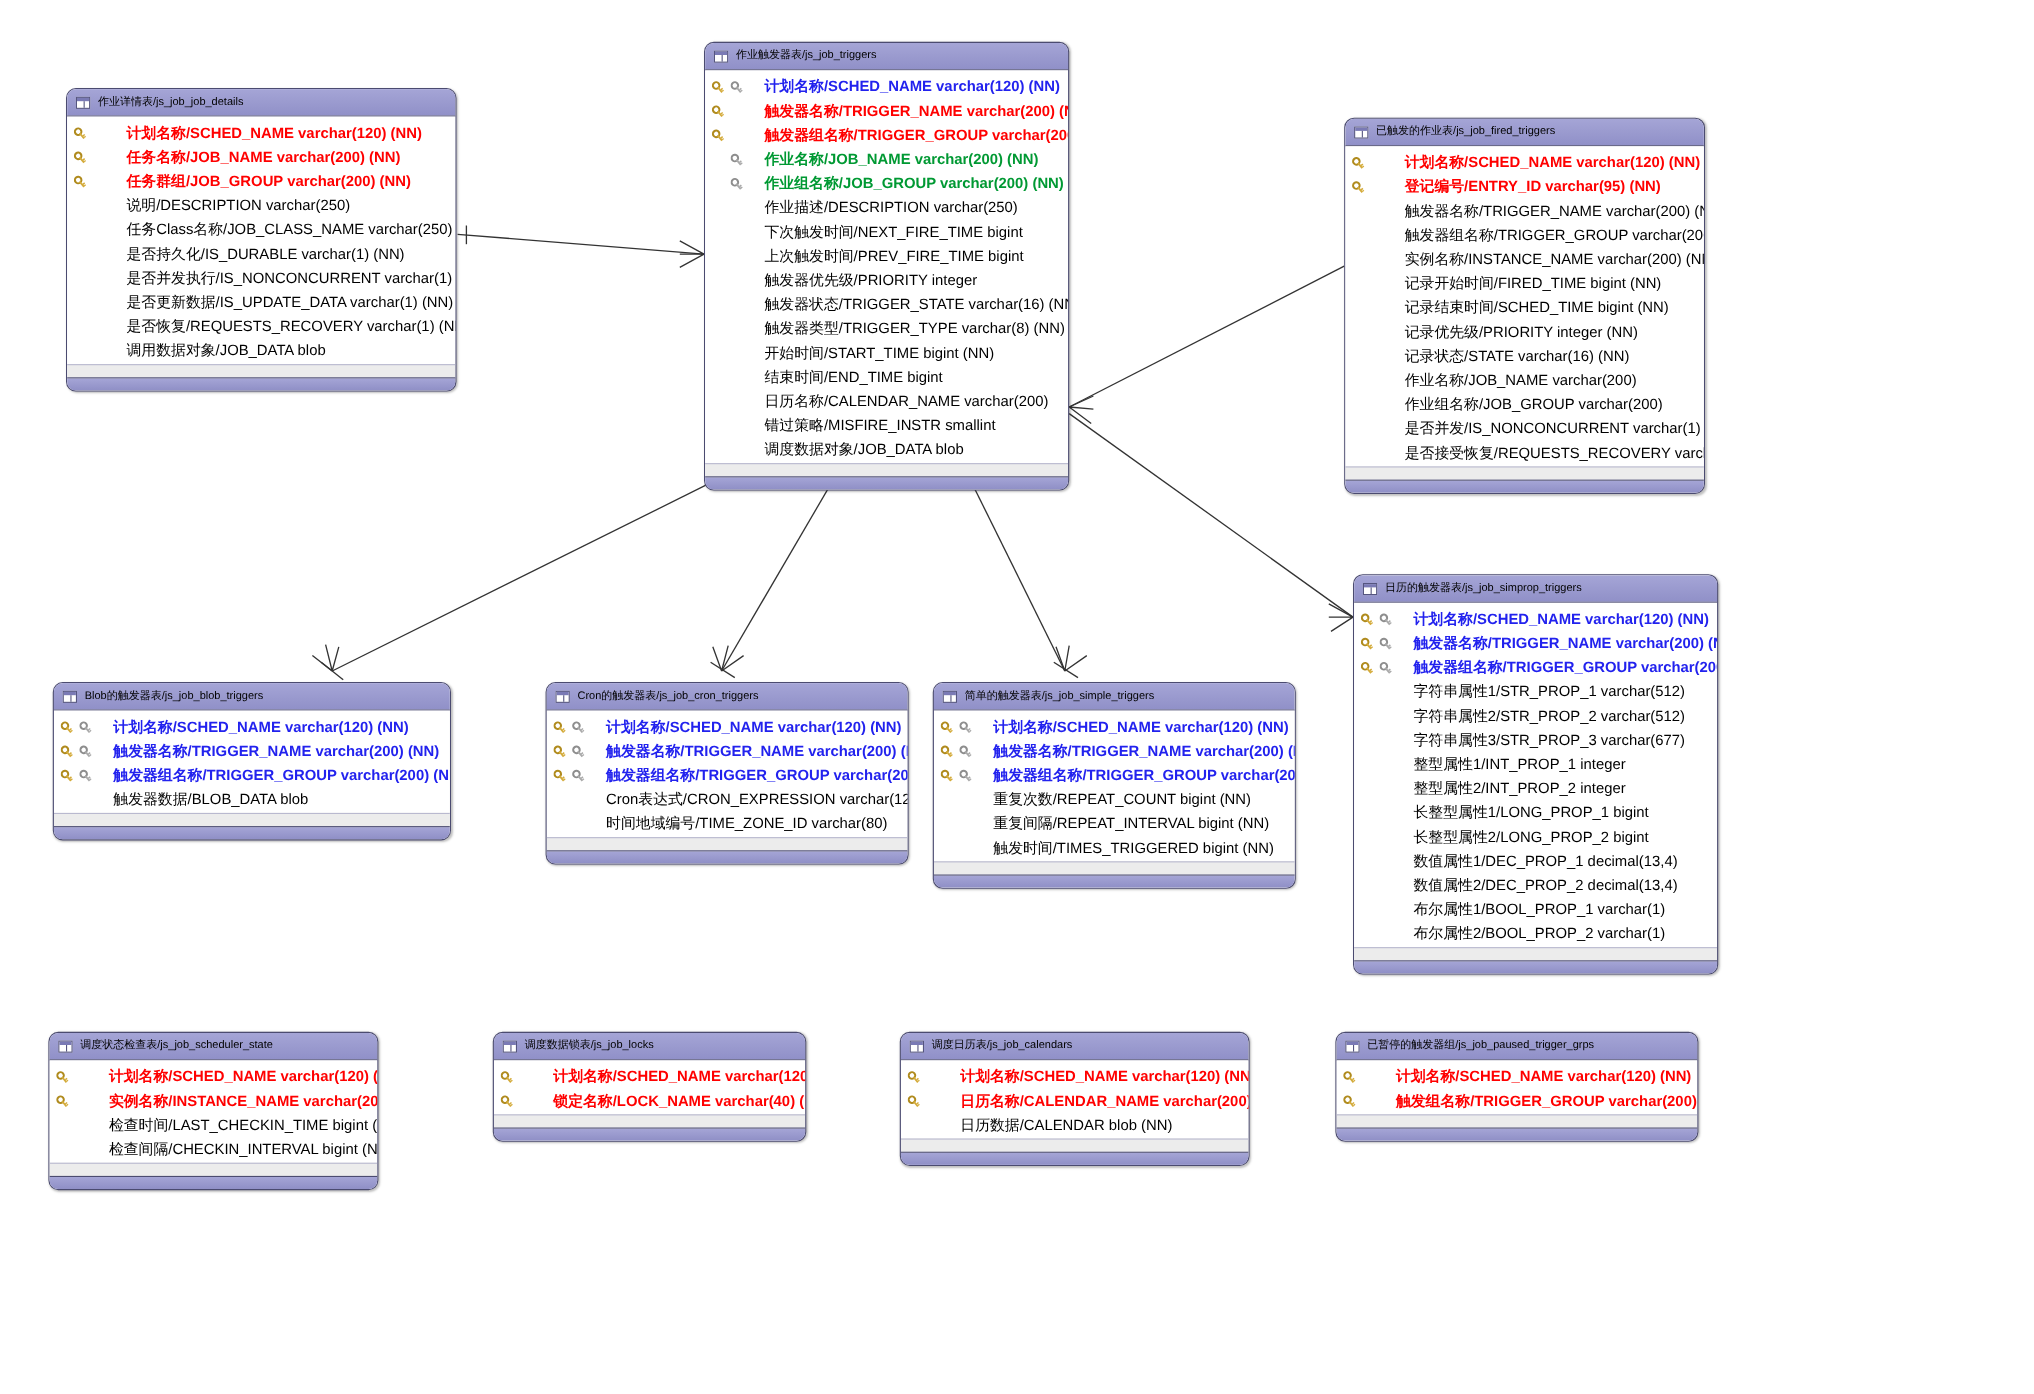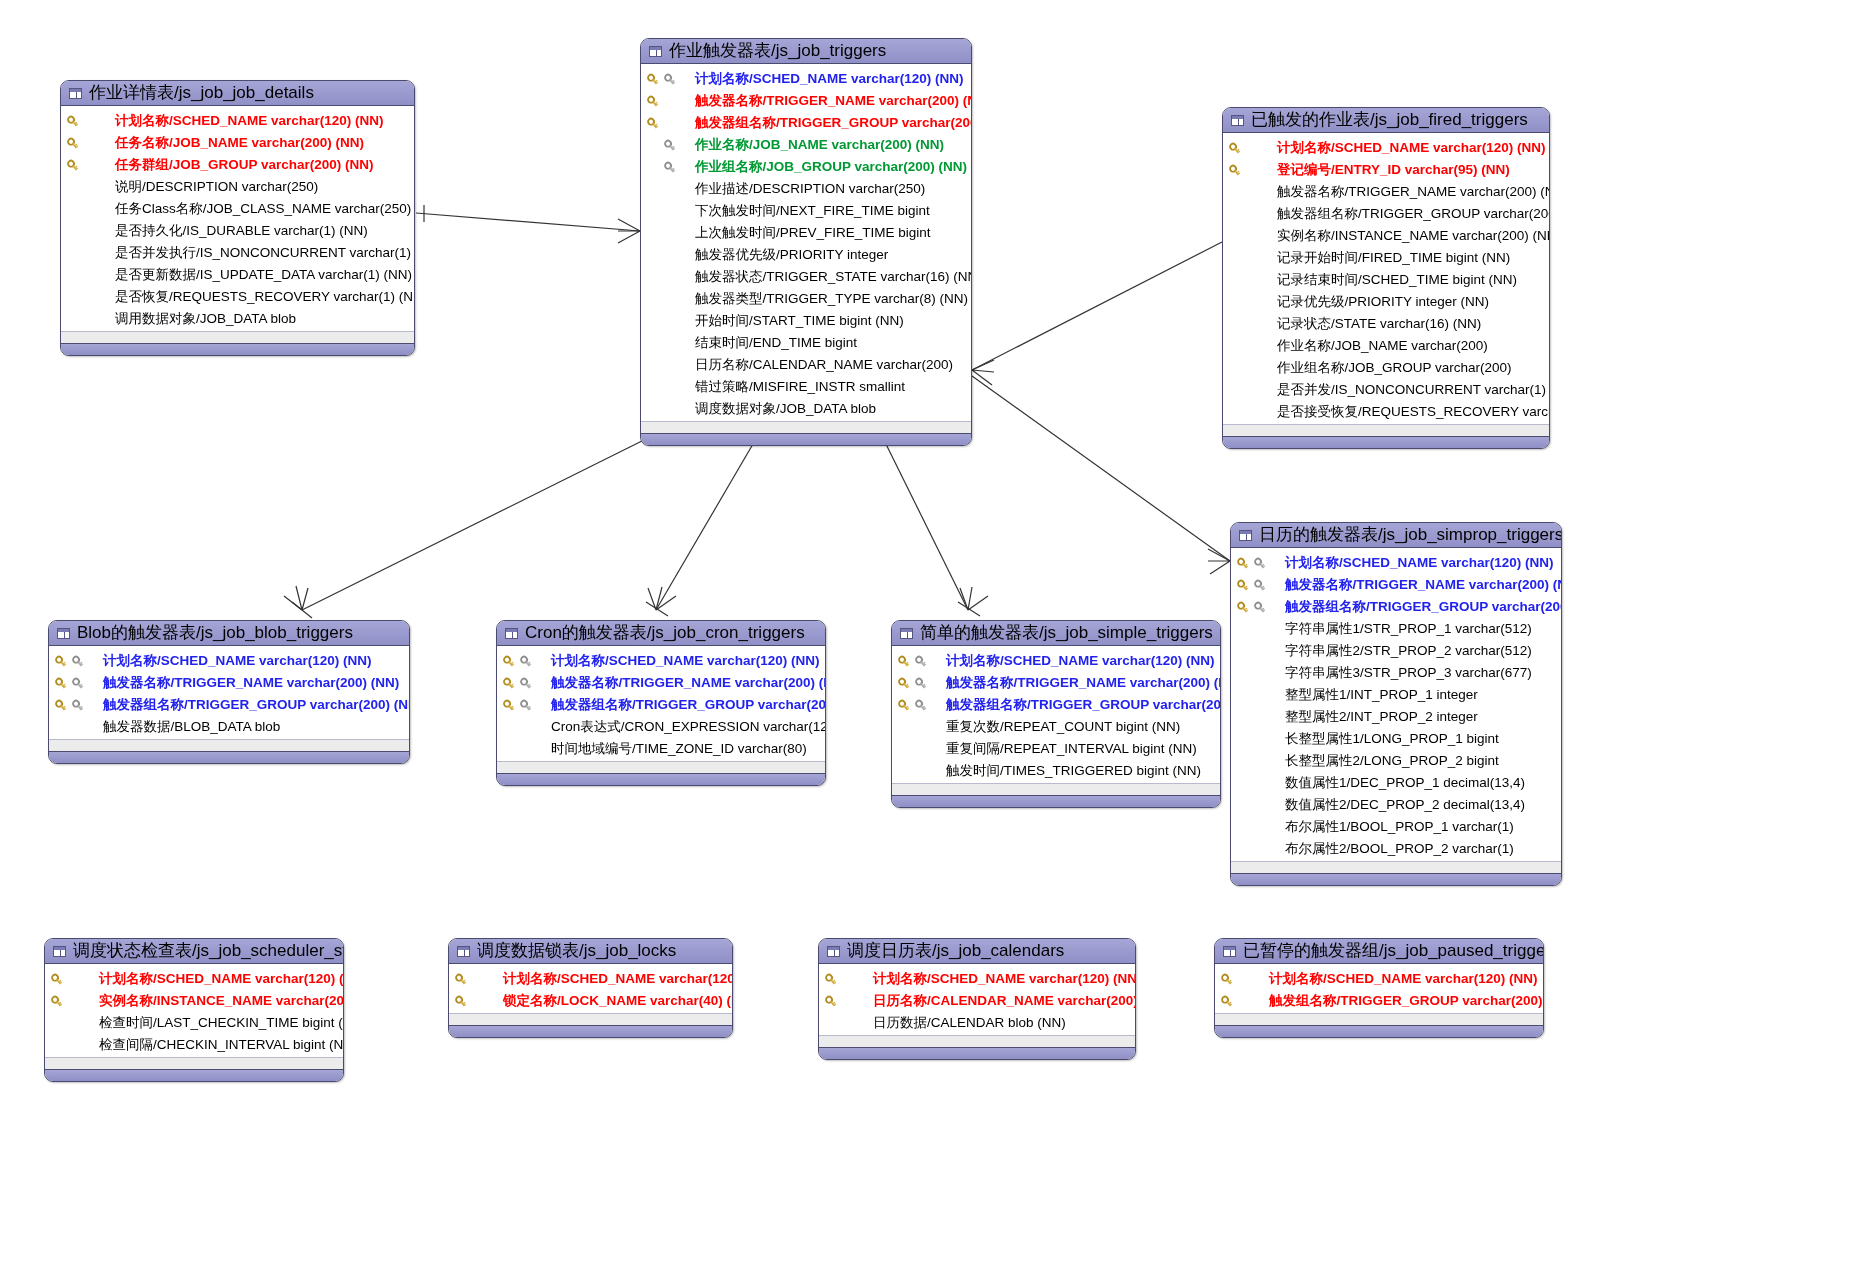--- a/index.html
+++ b/index.html
@@ -66,21 +66,21 @@
     height: 3px;
     background: #7a7ab5;
   }
   .tbl-icon::after {
     content: "";
     position: absolute;
     left: 50%; top: 3px; bottom: 0;
     width: 1px;
     background: #55557f;
   }
-  .entity-title { font-size: 17px; line-height: 14px; }
+  .entity-title { font-size: 10px; line-height: 14px; }
   .rows {
     padding: 3px 16px 2px 0;
     background: #ffffff;
   }
   .row {
     display: flex;
     align-items: center;
     height: 22px;
     padding-left: 6px;
     font-size: 13.5px;
@@ -1630,21 +1630,21 @@
                   <rect x="6.1" y="13.2" width="1.9" height="1.4" fill="#aaaaaa"></rect>
                 </g>
               </svg></span>
           </span>
           <span class="col-text c-black">时间地域编号/TIME_ZONE_ID varchar(80)</span>
         </div>
       </div>
       <div class="footer-gray"></div>
       <div class="footer-purple"></div>
     </div>
-    <div class="entity" style="left: 848px; top: 620px; width: 330px; margin-left: 43px;">
+    <div class="entity" style="left: 848px; top: 620px; width: 330px;">
       <div class="entity-header">
         <span class="tbl-icon"></span>
         <span class="entity-title">简单的触发器表/js_job_simple_triggers</span>
       </div>
       <div class="rows">
         <div class="row">
           <span class="keyzone">
             <span class="key"><svg viewBox="0 0 16 16" width="15" height="14">
                 <g transform="rotate(-40 8 8)">
                   <circle cx="5.2" cy="5.2" r="3.4" fill="none" stroke="#b08b1e" stroke-width="2.1"></circle>

